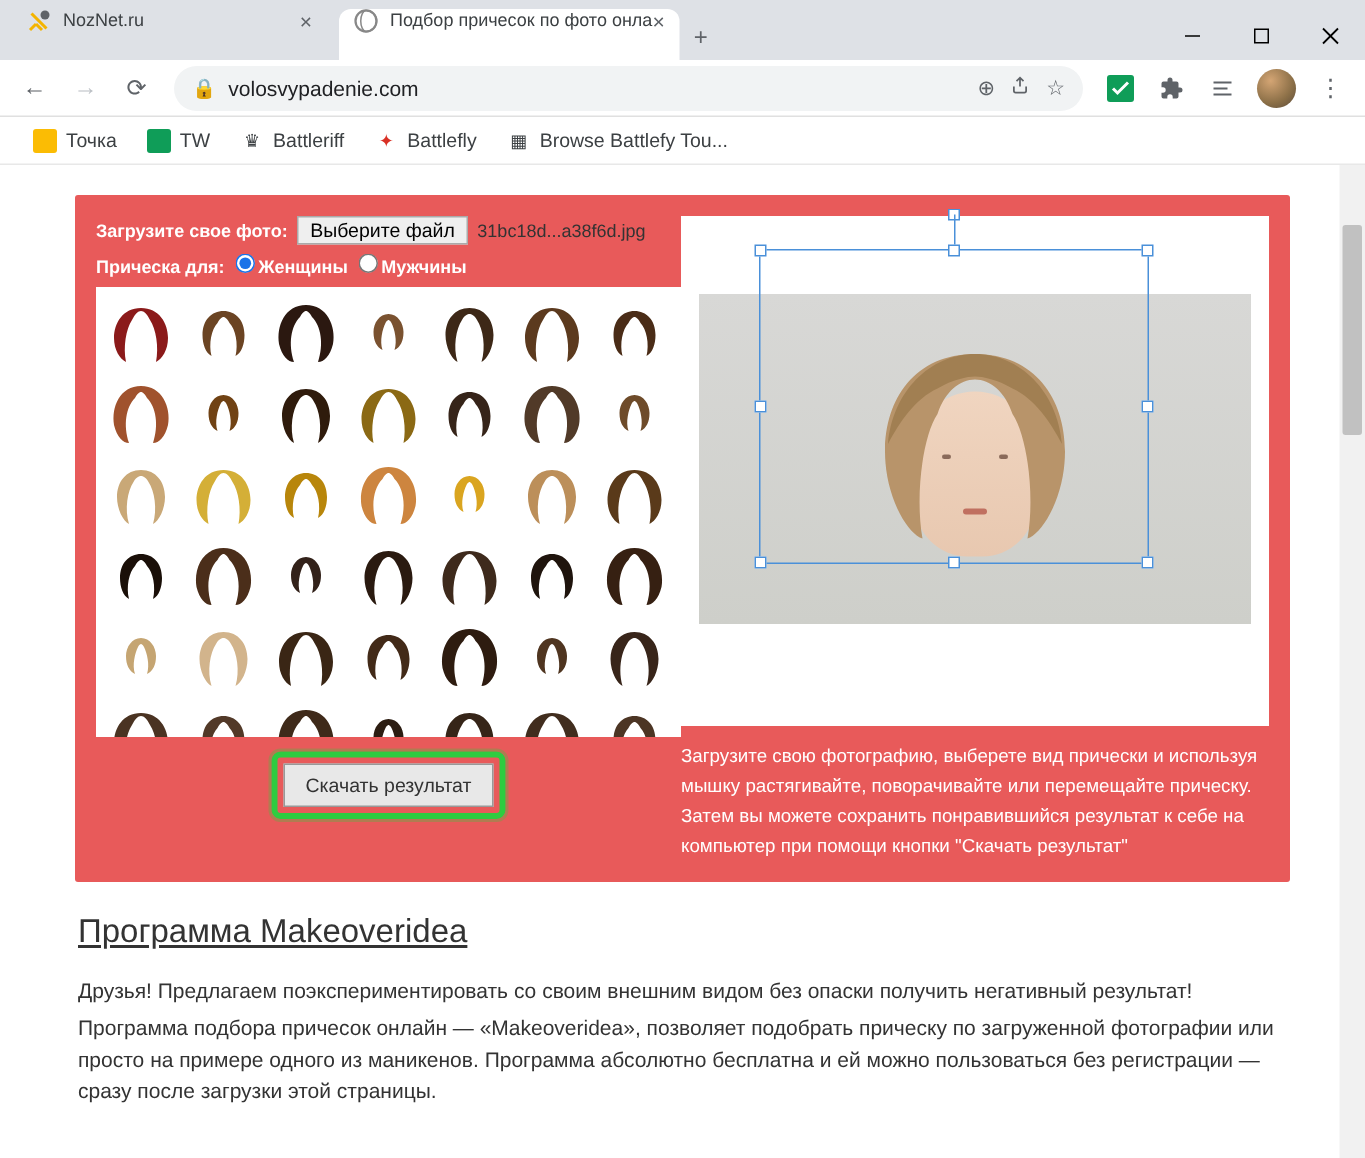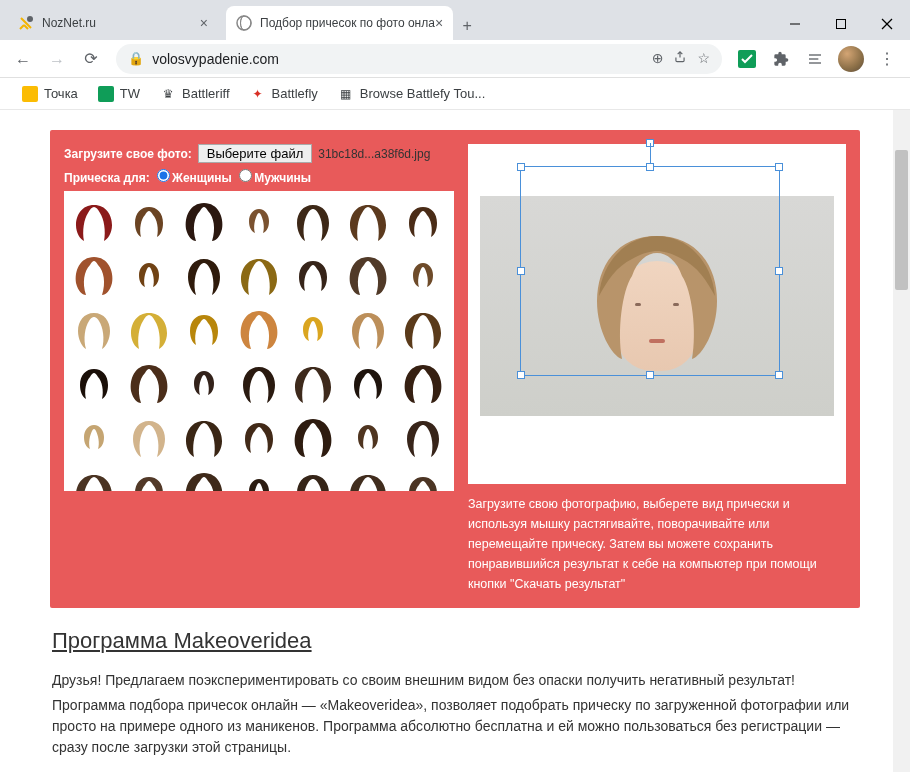--- a/index.html
+++ b/index.html
@@ -1,20 +1,20 @@
 <!DOCTYPE html>
 <html><head>
 <meta charset="utf-8">
 <style>
 * { margin: 0; padding: 0; box-sizing: border-box; font-family: "Segoe UI", Arial, sans-serif; }
 body { background: #fff; width: 910px; height: 772px; overflow: hidden; position: relative; }
 
 
 .titlebar { height: 40px; background: #dee1e6; display: flex; align-items: flex-end; }
-.tab { height: 34px; background: #fff; border-radius: 8px 8px 0 0; display: flex; align-items: center; padding: 0 10px; margin-left: 8px; min-width: 210px; position: relative; font-size: 12px; color: #3c4043; }
+.tab { height: 34px; background: #fff; border-radius: 8px 8px 0 0; display: flex; padding: 0 10px; margin-left: 8px; min-width: 210px; position: relative; font-size: 12px; color: #3c4043; }
 .tab.inactive { background: transparent; }
 .tab .favicon { width: 16px; height: 16px; margin-right: 8px; display: inline-flex; align-items: center; justify-content: center; }
 .tab .close { margin-left: auto; color: #5f6368; font-size: 14px; cursor: pointer; }
 .newtab { width: 28px; height: 28px; display: flex; align-items: center; justify-content: center; color: #5f6368; font-size: 16px; cursor: pointer; }
 .win-controls { margin-left: auto; display: flex; }
 .win-btn { width: 46px; height: 32px; display: flex; align-items: center; justify-content: center; color: #000; font-size: 12px; cursor: pointer; }
 
 
 .toolbar { height: 38px; background: #fff; display: flex; align-items: center; padding: 0 8px; border-bottom: 1px solid #e0e0e0; gap: 4px; }
 .nav-btn { width: 30px; height: 30px; display: flex; align-items: center; justify-content: center; color: #5f6368; cursor: pointer; border-radius: 50%; font-size: 16px; }
@@ -27,21 +27,21 @@
 .ext-btn { width: 30px; height: 30px; display: flex; align-items: center; justify-content: center; cursor: pointer; color: #5f6368; font-size: 16px; }
 .avatar { width: 26px; height: 26px; border-radius: 50%; background: radial-gradient(circle at 35% 30%, #d4a574 0%, #8b6f47 60%, #5a4a3a 100%); margin: 0 4px; }
 
 
 .bookmarks { height: 32px; background: #fff; display: flex; align-items: center; padding: 0 14px; gap: 4px; border-bottom: 1px solid #e8e8e8; }
 .bm { display: flex; align-items: center; gap: 6px; padding: 4px 8px; font-size: 13px; color: #3c4043; cursor: pointer; border-radius: 4px; }
 .bm-icon { width: 16px; height: 16px; display: inline-flex; align-items: center; justify-content: center; font-size: 12px; }
 
 
 .page { padding: 20px 50px; height: calc(772px - 110px); overflow-y: auto; background: #fff; position: relative; }
-.red-panel { background: #e85a5a; padding: 14px; display: flex; gap: 14px; border-radius: 2px; }
+.red-panel { background: #e85a5a; padding: 14px; display: flex; border-radius: 2px; }
 .left-col { width: 390px; }
 .upload-row { color: #fff; font-size: 12px; font-weight: bold; margin-bottom: 6px; display: flex; align-items: center; gap: 6px; }
 .file-btn { background: #efefef; border: 1px solid #aaa; color: #000; font-weight: normal; font-size: 13px; padding: 1px 8px; cursor: pointer; text-align: right; }
 .filename { font-weight: normal; color: #333; font-size: 12px; }
 .gender-row { color: #fff; font-size: 12px; font-weight: bold; margin-bottom: 6px; }
 .gender-row label { font-weight: bold; }
 .gender-row input { margin: 0 2px 0 4px; accent-color: #1a73e8; }
 
 .hair-grid { background: #fff; height: 300px; overflow-y: scroll; padding: 6px; }
 .hair-grid-inner { display: grid; grid-template-columns: repeat(7, 1fr); gap: 6px; }
@@ -395,20 +395,25 @@
                 <path d="M22 6 C10 6 4 16 4 26 C4 34 8 40 12 42 C10 32 12 20 16 14 C18 10 20 8 22 8 C24 8 26 10 28 14 C32 20 34 32 32 42 C36 40 40 34 40 26 C40 16 34 6 22 6 Z" fill="#412d1e"></path>
               </svg>
             </div>
             <div class="hair-item">
               <svg viewBox="0 0 44 44">
                 <path d="M22 8 C14 8 8 14 8 24 C8 30 10 36 14 38 C12 30 14 20 18 16 C20 12 22 12 22 12 C22 12 24 12 26 16 C30 20 32 30 30 38 C34 36 36 30 36 24 C36 14 30 8 22 8 Z" fill="#4c3524"></path>
               </svg>
             </div>
           </div>
       </div>
+      <div class="download-wrap">
+        <span class="green-highlight">
+          <button class="download-btn">Скачать результат</button>
+        </span>
+      </div>
     </div>
     <div class="right-col">
       <div class="preview-box">
         <div class="preview-img">
           <div class="face">
             <div class="face-shape"></div>
             <div class="face-hair">
               <svg viewBox="0 0 140 130">
                   <path d="M70 5 C30 5 10 35 10 70 C10 100 25 125 35 128 C30 100 35 60 45 45 C50 30 60 22 70 22 C80 22 90 30 95 45 C105 60 110 100 105 128 C115 125 130 100 130 70 C130 35 110 5 70 5 Z" fill="#b8946a"></path>
                   <path d="M70 5 C40 5 15 30 12 65 C20 50 30 35 45 28 C55 22 65 20 70 20 C75 20 85 22 95 28 C110 35 120 50 128 65 C125 30 100 5 70 5 Z" fill="#a17f52"></path>

